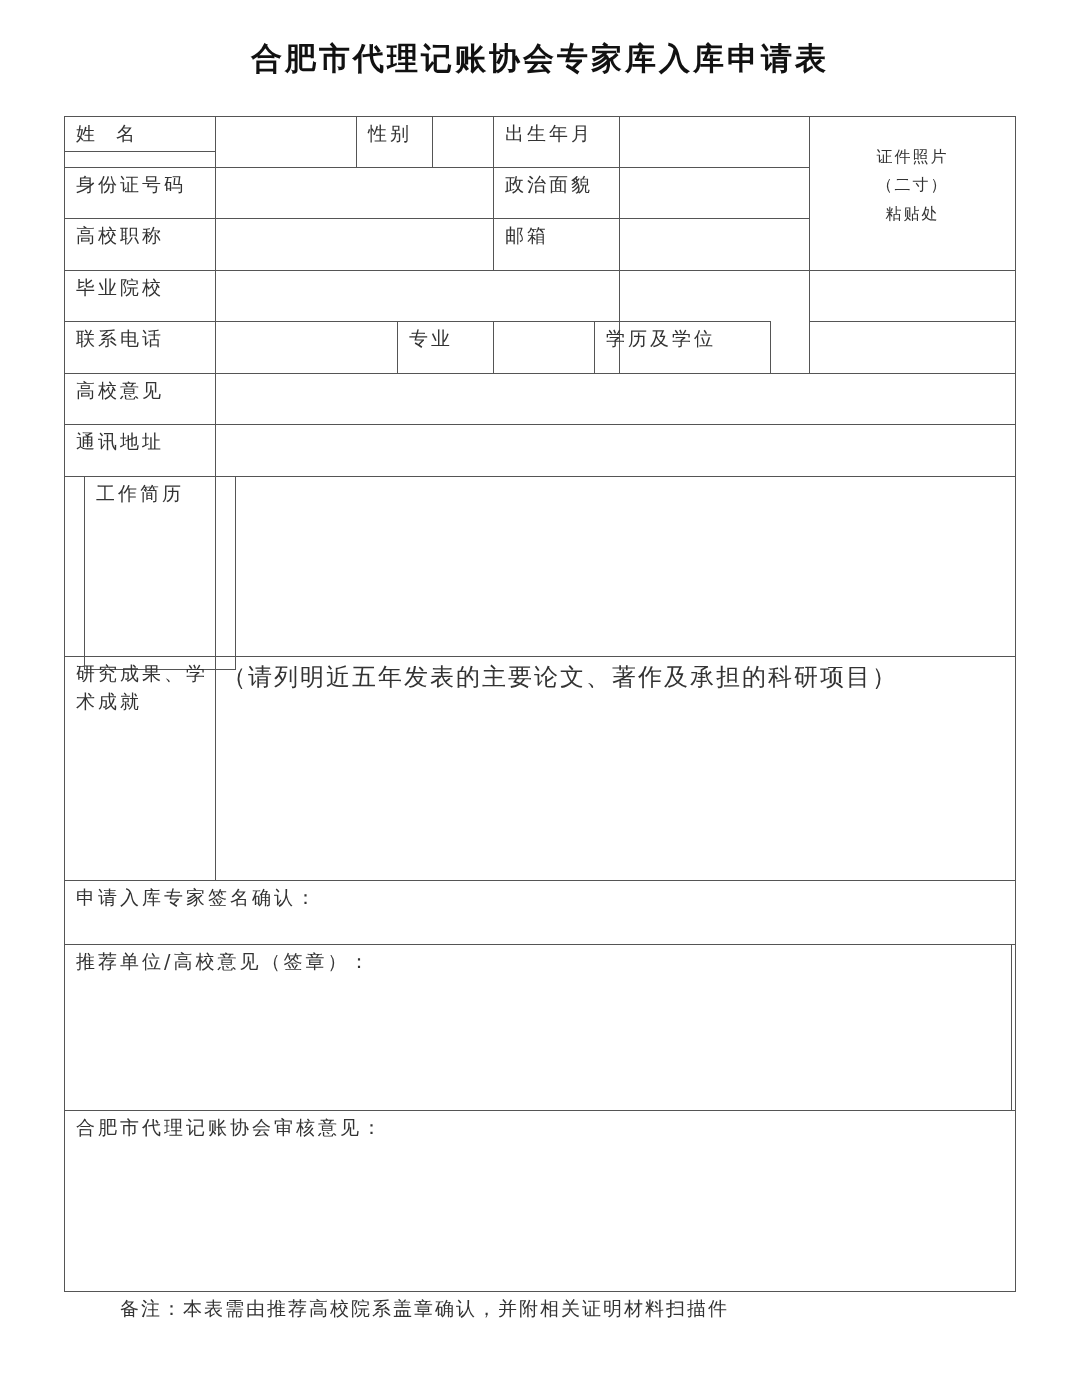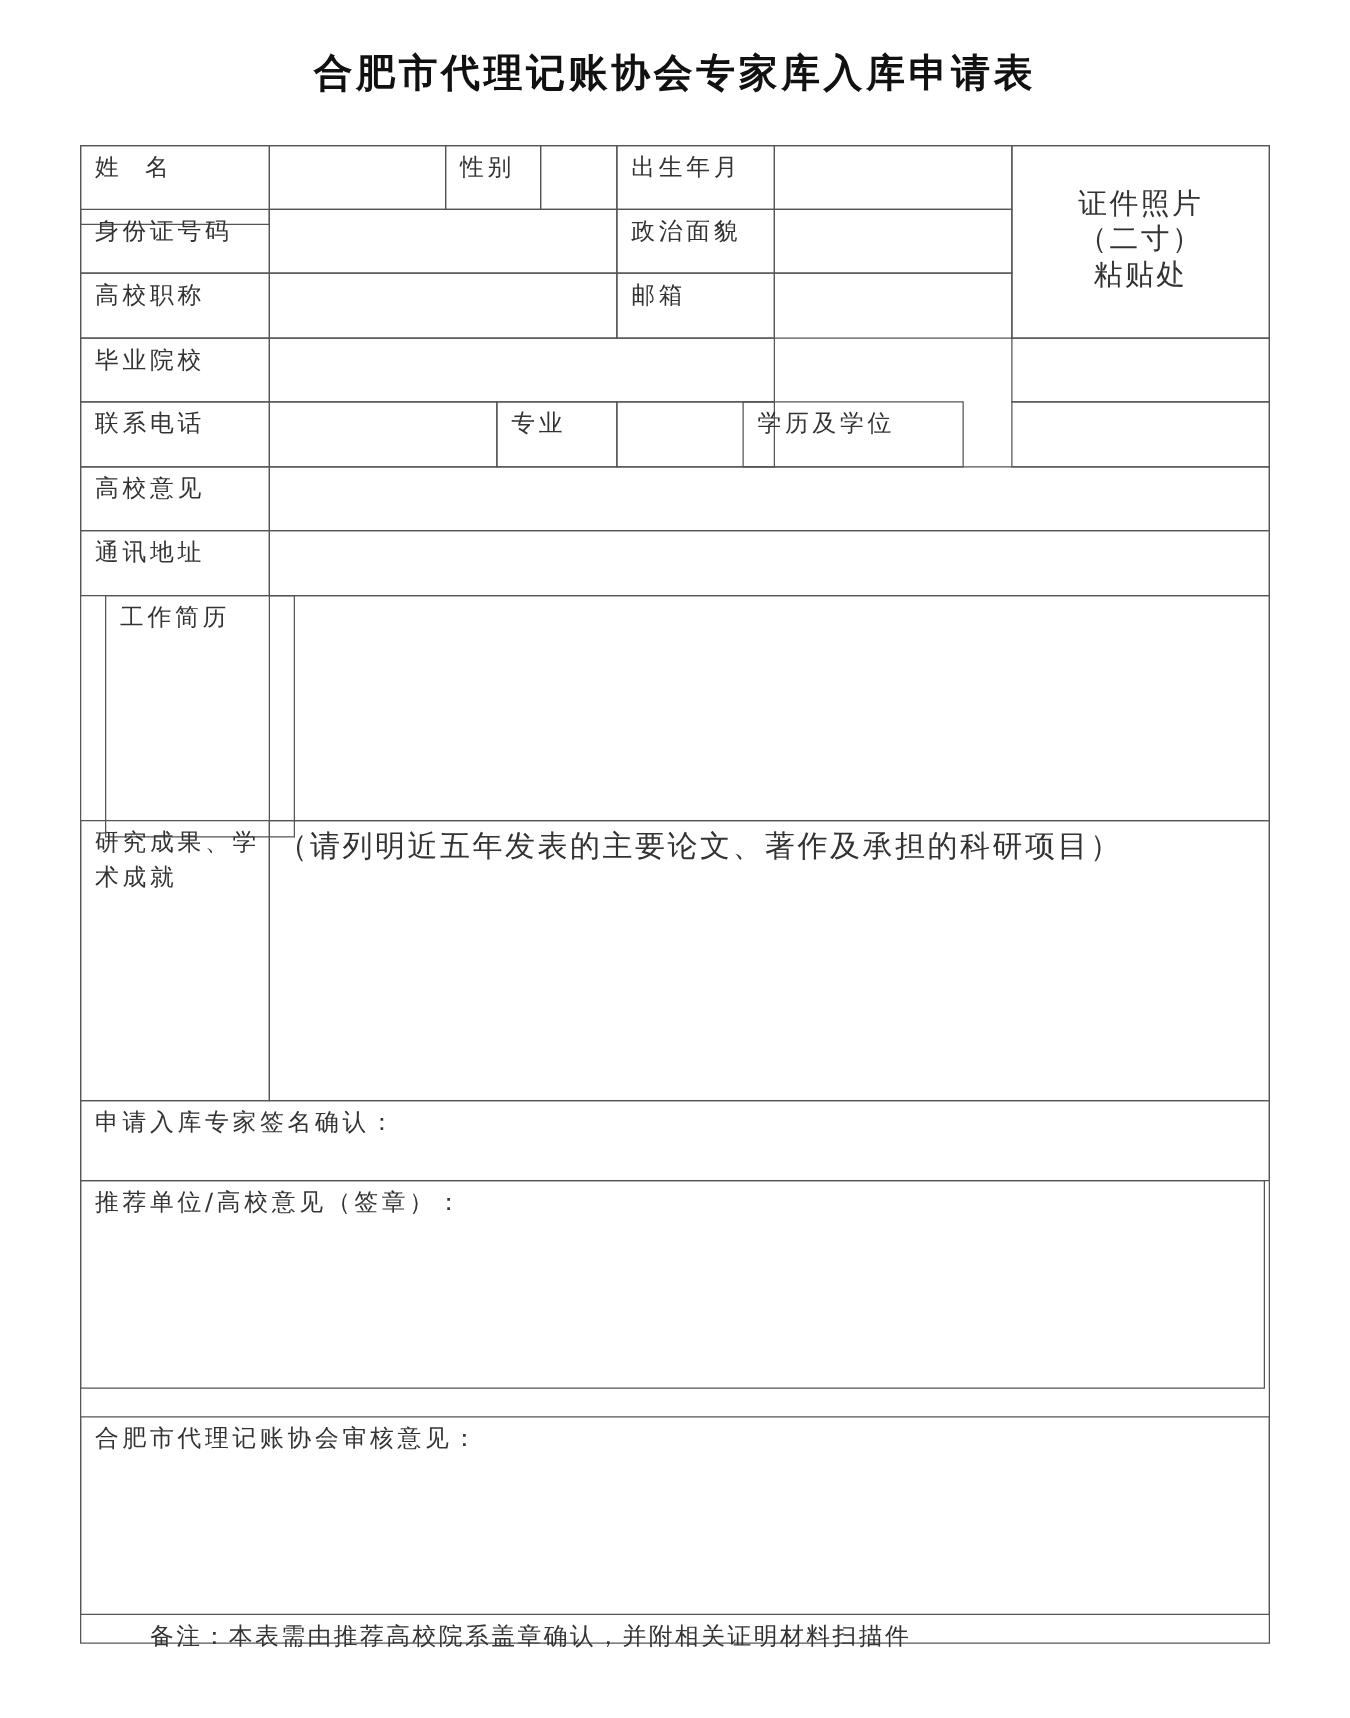--- a/index.html
+++ b/index.html
@@ -5,32 +5,32 @@
   html, body { margin:0; padding:0; background:#ffffff; }
   body { width:1080px; height:1374px; position:relative; overflow:hidden;
          font-family: "DejaVu Sans", "Liberation Sans", sans-serif; color:#333; }
   .title { position:absolute; left:0; top:38px; width:1080px; text-align:center;
            font-size:31px; letter-spacing:3px; color:#111; font-weight:bold;
            font-family: "DejaVu Sans", sans-serif; }
   .form { position:absolute; left:64px; top:116px; width:952px; height:1176px; }
   .cell { position:absolute; box-sizing:border-box; border:1px solid #555; }
   .lbl { position:absolute; font-size:19px; letter-spacing:3px; color:#333; white-space:nowrap; }
   .hint { position:absolute; font-size:24px; letter-spacing:2px; color:#333; white-space:nowrap; }
-  .photo-text { position:absolute; left:0; width:100%; text-align:center; font-size:23px; letter-spacing:2px; color:#333; }
+  .photo-text { position:absolute; left:0; width:100%; text-align:center; font-size:16px; letter-spacing:2px; color:#333; }
   .outer { position:absolute; left:0; top:0; width:952px; height:1176px; box-sizing:border-box; border:1.5px solid #555; pointer-events:none; }
   .note { position:absolute; left:120px; top:1296px; font-size:19px; letter-spacing:2px; color:#333; white-space:nowrap; }
 </style>
 </head>
 <body>
 
 <div class="title">合肥市代理记账协会专家库入库申请表</div>
 
 <div class="form">
 
-  <div class="cell" style="left:0;top:0;width:152px;height:64px;">
+  <div class="cell" style="left:0;top:0;width:152px;height:36px;">
     <span class="lbl" style="left:11px;top:4px;white-space:pre;">姓  名</span>
   </div>
   <div class="cell" style="left:151px;top:0;width:142px;height:52px;"></div>
   <div class="cell" style="left:292px;top:0;width:77px;height:52px;">
     <span class="lbl" style="left:11px;top:4px;">性别</span>
   </div>
   <div class="cell" style="left:368px;top:0;width:62px;height:52px;"></div>
   <div class="cell" style="left:429px;top:0;width:127px;height:52px;">
     <span class="lbl" style="left:11px;top:4px;">出生年月</span>
   </div>
@@ -103,20 +103,20 @@
   </div>
 
   <div class="cell" style="left:0;top:764px;width:952px;height:65px;">
     <span class="lbl" style="left:11px;top:4px;">申请入库专家签名确认：</span>
   </div>
 
   <div class="cell" style="left:0;top:828px;width:948px;height:167px;">
     <span class="lbl" style="left:11px;top:4px;">推荐单位/高校意见（签章）：</span>
   </div>
 
-  <div class="cell" style="left:0;top:994px;width:952px;height:182px;margin-top:23px;">
+  <div class="cell" style="left:0;top:994px;width:952px;height:182px;">
     <span class="lbl" style="left:11px;top:4px;">合肥市代理记账协会审核意见：</span>
   </div>
 
   <div class="outer"></div>
 </div>
 
 <div class="note">备注：本表需由推荐高校院系盖章确认，并附相关证明材料扫描件</div>
 
 </body></html>

